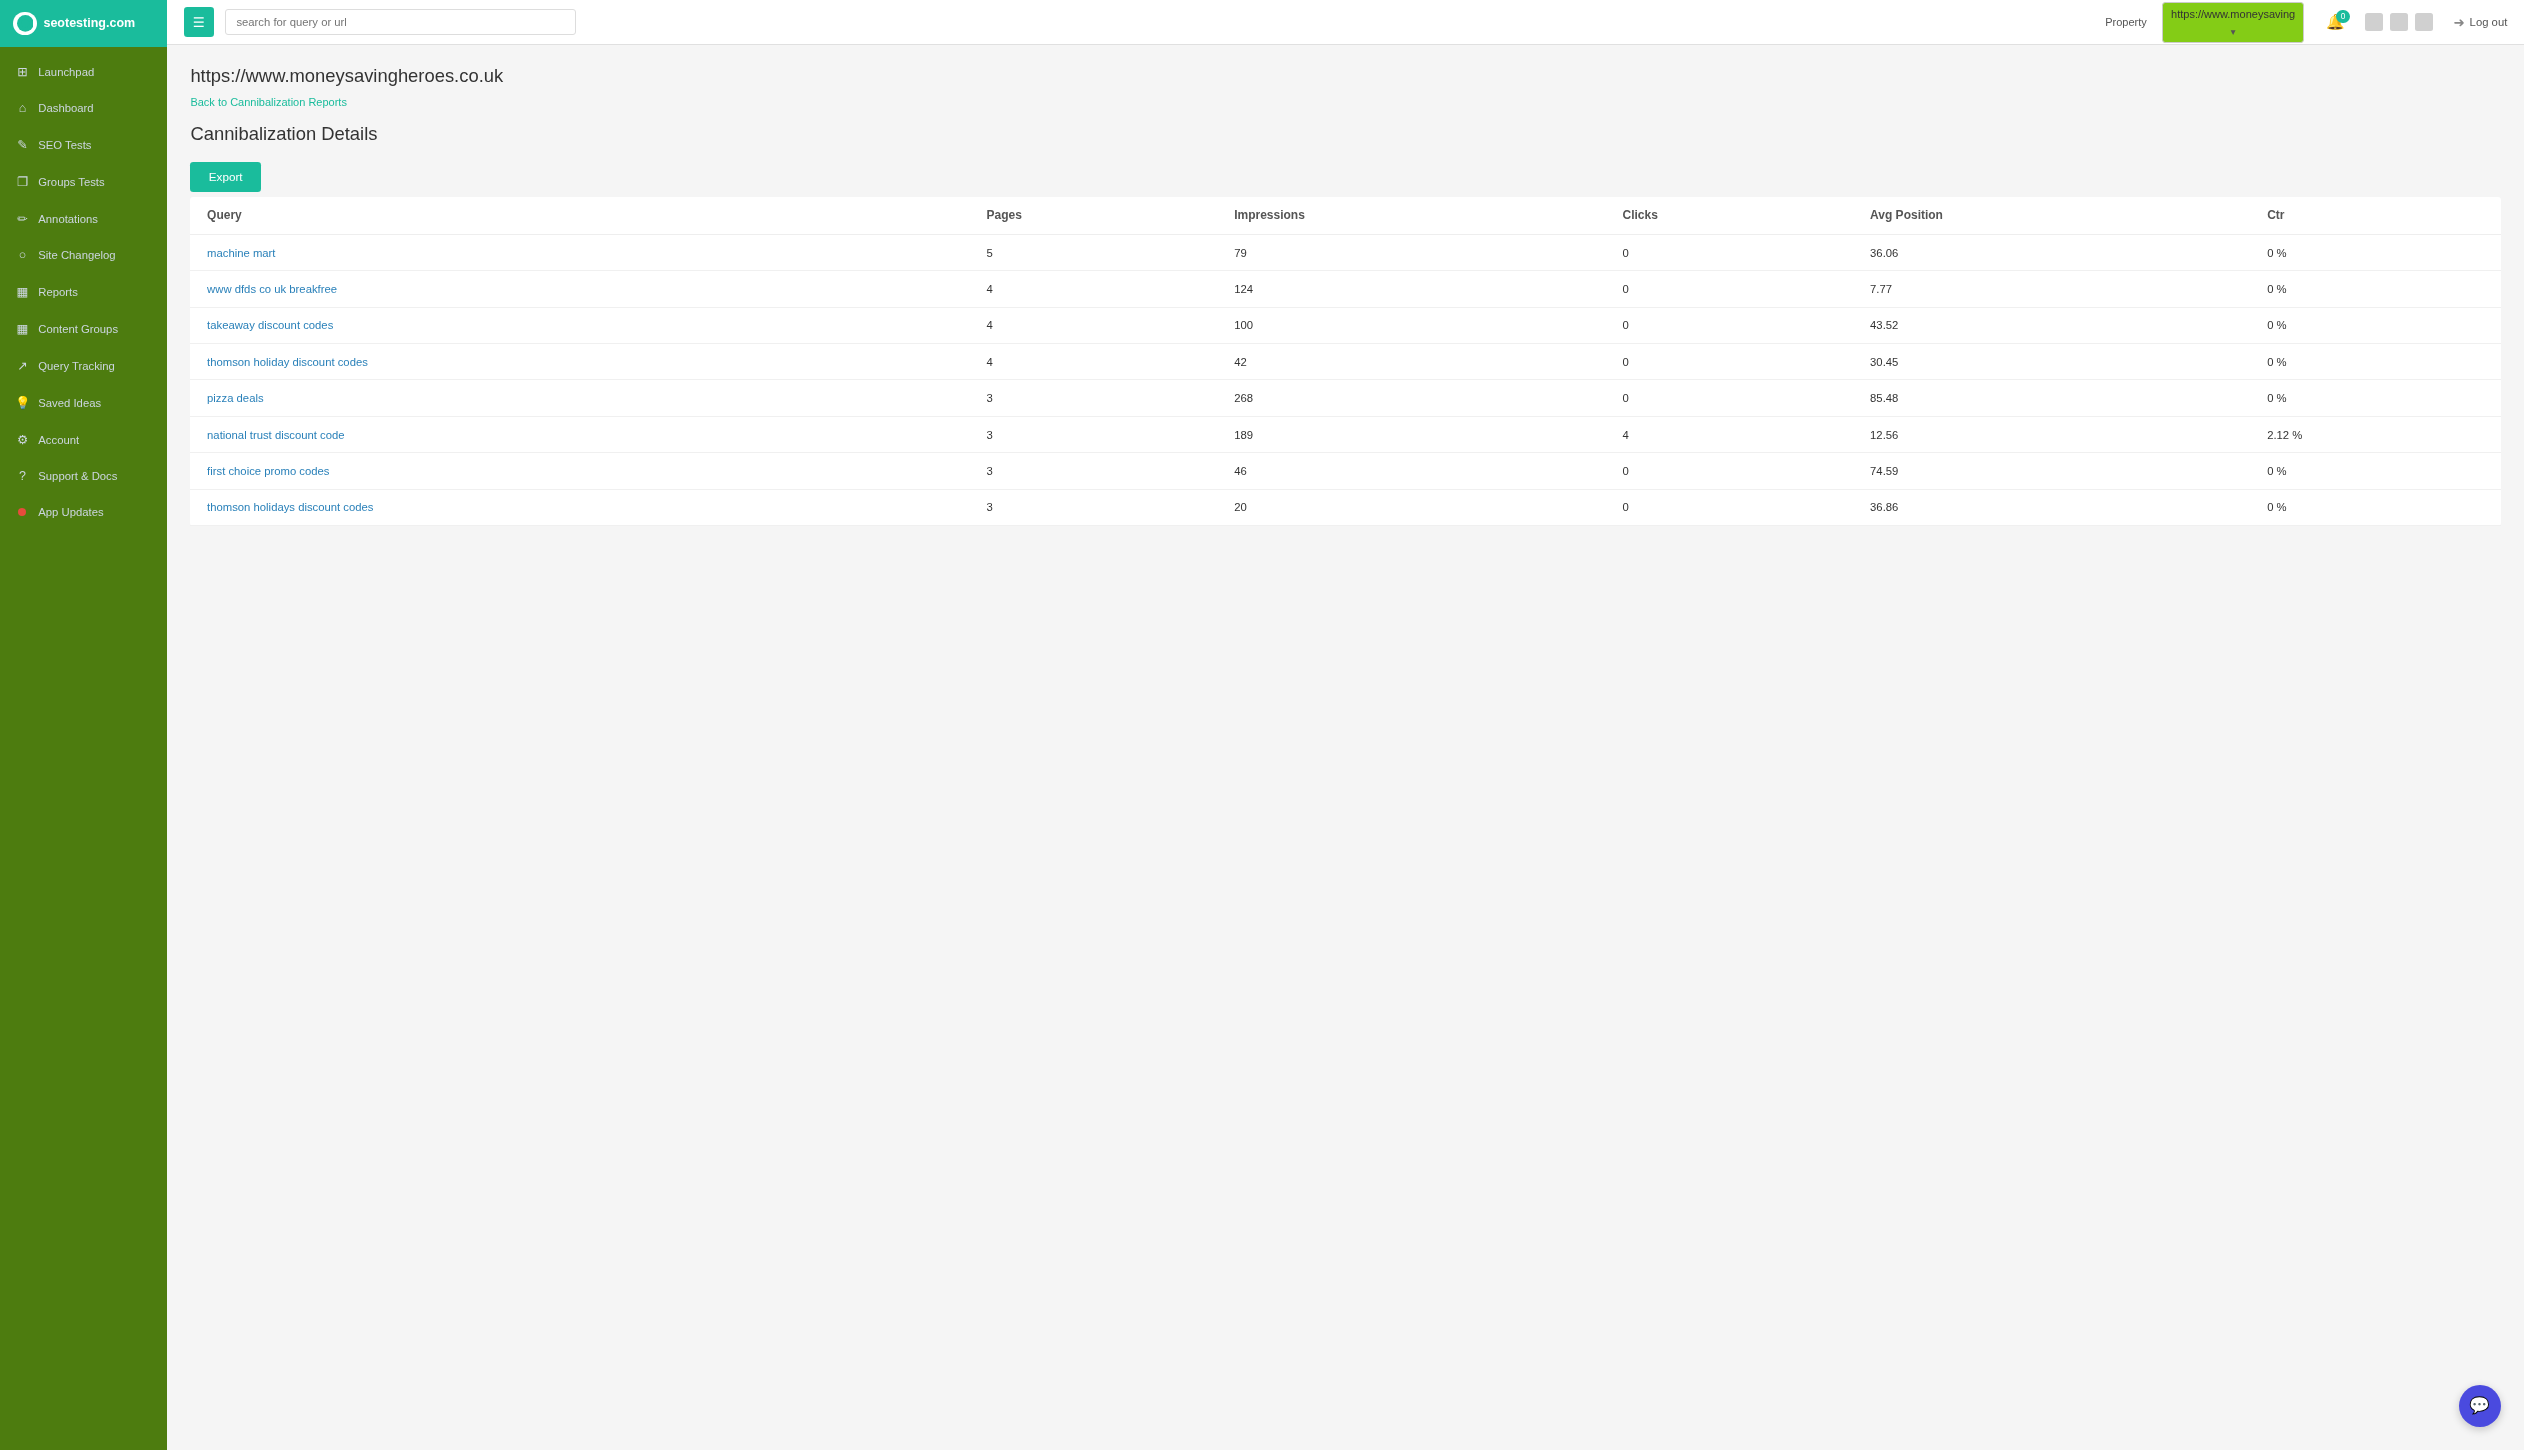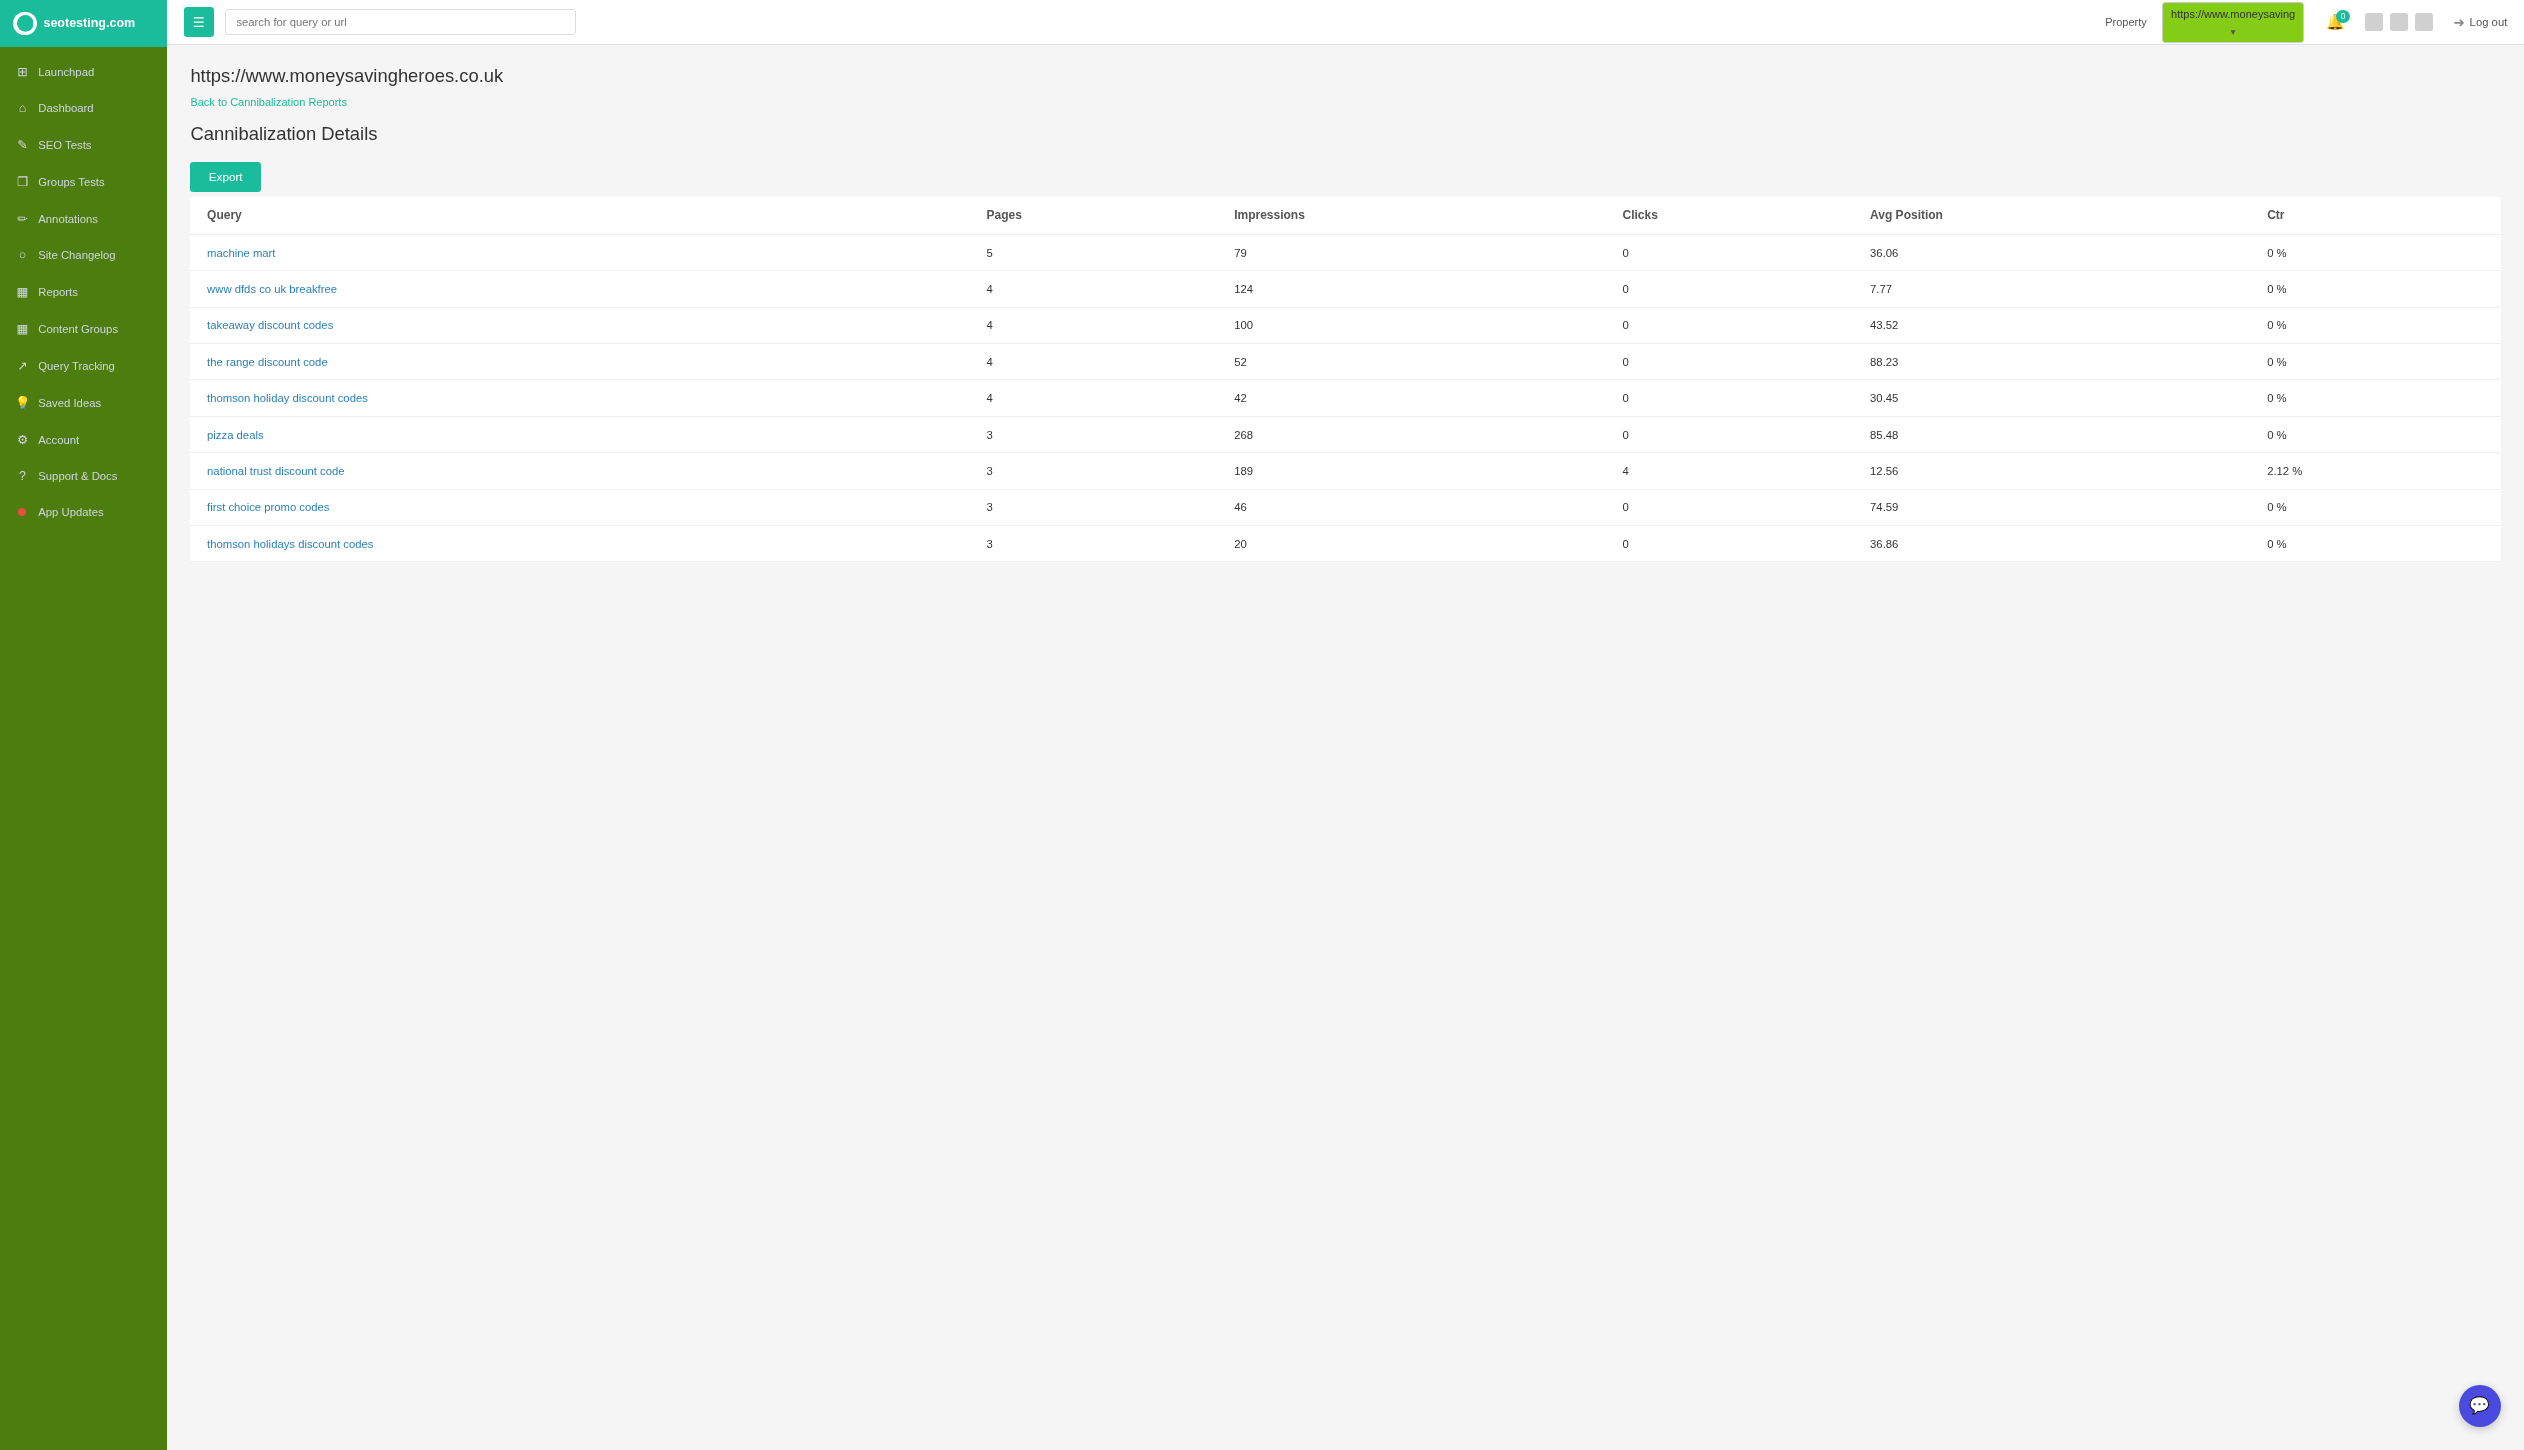--- a/index.html
+++ b/index.html
@@ -361,28 +361,20 @@
             </tr>
             <tr>
               <td><a class="query-link">takeaway discount codes</a></td>
               <td>4</td>
               <td>100</td>
               <td>0</td>
               <td>43.52</td>
               <td>0 %</td>
             </tr>
             <tr>
-              <td><a class="query-link">the range discount code</a></td>
-              <td>4</td>
-              <td>52</td>
-              <td>0</td>
-              <td>88.23</td>
-              <td>0 %</td>
-            </tr>
-            <tr>
               <td><a class="query-link">thomson holiday discount codes</a></td>
               <td>4</td>
               <td>42</td>
               <td>0</td>
               <td>30.45</td>
               <td>0 %</td>
             </tr>
             <tr>
               <td><a class="query-link">pizza deals</a></td>
               <td>3</td>

